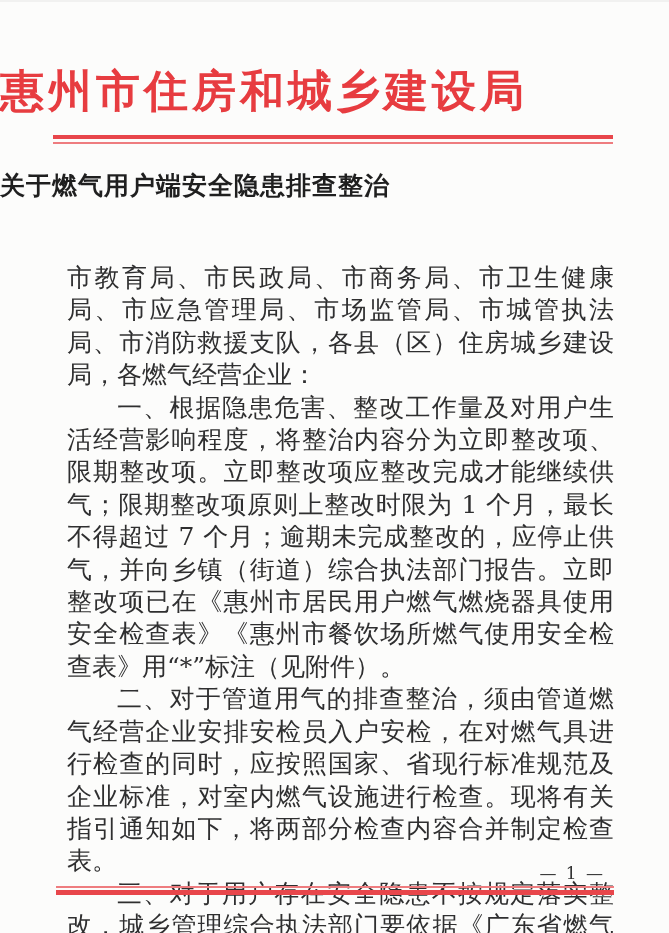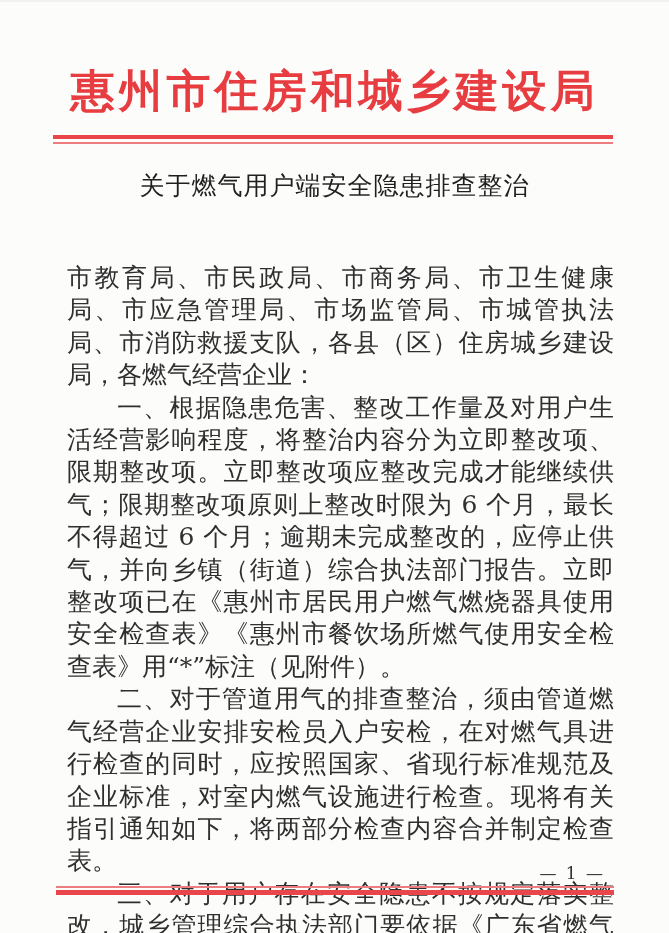--- a/index.html
+++ b/index.html
@@ -18,21 +18,20 @@
     overflow: hidden;
     font-family: "DejaVu Serif", "Liberation Serif", serif;
   }
 
   
   .agency-name {
     position: absolute;
     top: 58px;
     left: 0;
     right: 0;
-    text-align: center;
     color: #e73c40;
     font-size: 44px;
     font-weight: bold;
     letter-spacing: 4px;
     white-space: nowrap;
     line-height: 62px;
   }
   .header-rule {
     position: absolute;
     top: 133px;
@@ -42,24 +41,24 @@
   .header-rule .rule-thick { height: 4px; background: #e8464b; }
   .header-rule .rule-gap   { height: 3px; }
   .header-rule .rule-thin  { height: 2px; background: #ee7c7f; }
 
   
   .doc-title {
     position: absolute;
     top: 166px;
     left: 0;
     right: 0;
-    text-align: center;
+    text-align: left;
     color: #1f1f1f;
     font-size: 25px;
-    font-weight: normal;
+    font-weight: bold;
     line-height: 36px;
     letter-spacing: 1px;
   }
 
   
   .doc-body {
     position: absolute;
     top: 260px;
     left: 67px;
     width: 547px;
@@ -107,21 +106,21 @@
     <div class="rule-gap"></div>
     <div class="rule-thin"></div>
   </div>
 
   <div class="doc-title">
     <div>关于燃气用户端安全隐患排查整治</div>
   </div>
 
   <div class="doc-body">
     <p class="recipients">市教育局、市民政局、市商务局、市卫生健康局、市应急管理局、市场监管局、市城管执法局、市消防救援支队，各县（区）住房城乡建设局，各燃气经营企业：</p>
-    <p>一、根据隐患危害、整改工作量及对用户生活经营影响程度，将整治内容分为立即整改项、限期整改项。立即整改项应整改完成才能继续供气；限期整改项原则上整改时限为 6 个月，最长不得超过 6 个月；逾期未完成整改的，应停止供气，并向乡镇（街道）综合执法部门报告。立即整改项已在《惠州市居民用户燃气燃烧器具使用安全检查表》《惠州市餐饮场所燃气使用安全检查表》用“*”标注（见附件）。</p>
+    <p>一、根据隐患危害、整改工作量及对用户生活经营影响程度，将整治内容分为立即整改项、限期整改项。立即整改项应整改完成才能继续供气；限期整改项原则上整改时限为 1 个月，最长不得超过 7 个月；逾期未完成整改的，应停止供气，并向乡镇（街道）综合执法部门报告。立即整改项已在《惠州市居民用户燃气燃烧器具使用安全检查表》《惠州市餐饮场所燃气使用安全检查表》用“*”标注（见附件）。</p>
     <p>二、对于管道用气的排查整治，须由管道燃气经营企业安排安检员入户安检，在对燃气具进行检查的同时，应按照国家、省现行标准规范及企业标准，对室内燃气设施进行检查。现将有关指引通知如下，将两部分检查内容合并制定检查表。</p>
     <p>三、对于用户存在安全隐患不按规定落实整改，城乡管理综合执法部门要依据《广东省燃气管理条例》第六十一条的规定进行执</p>
   </div>
 
   <div class="page-number">— 1 —</div>
 
   <div class="footer-rule">
     <div class="rule-thin"></div>
     <div class="rule-gap"></div>
     <div class="rule-thick"></div>

